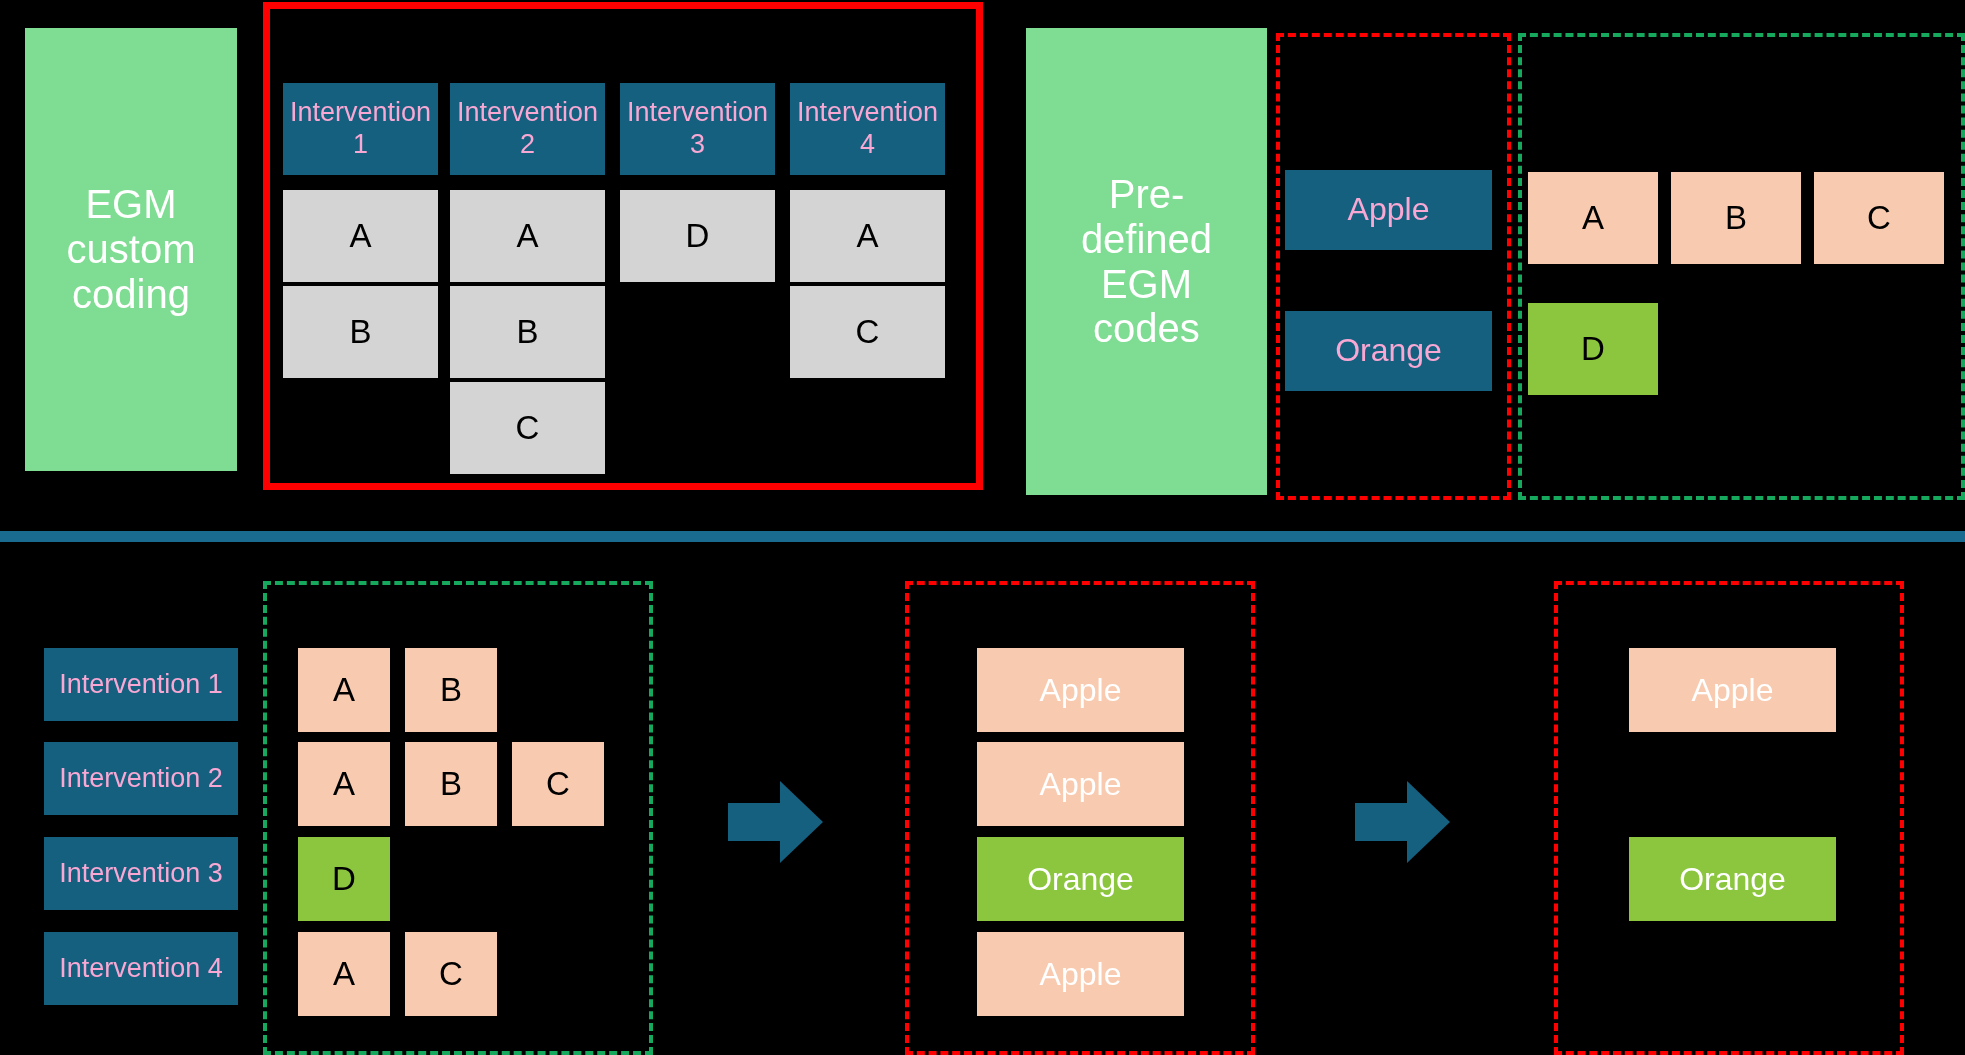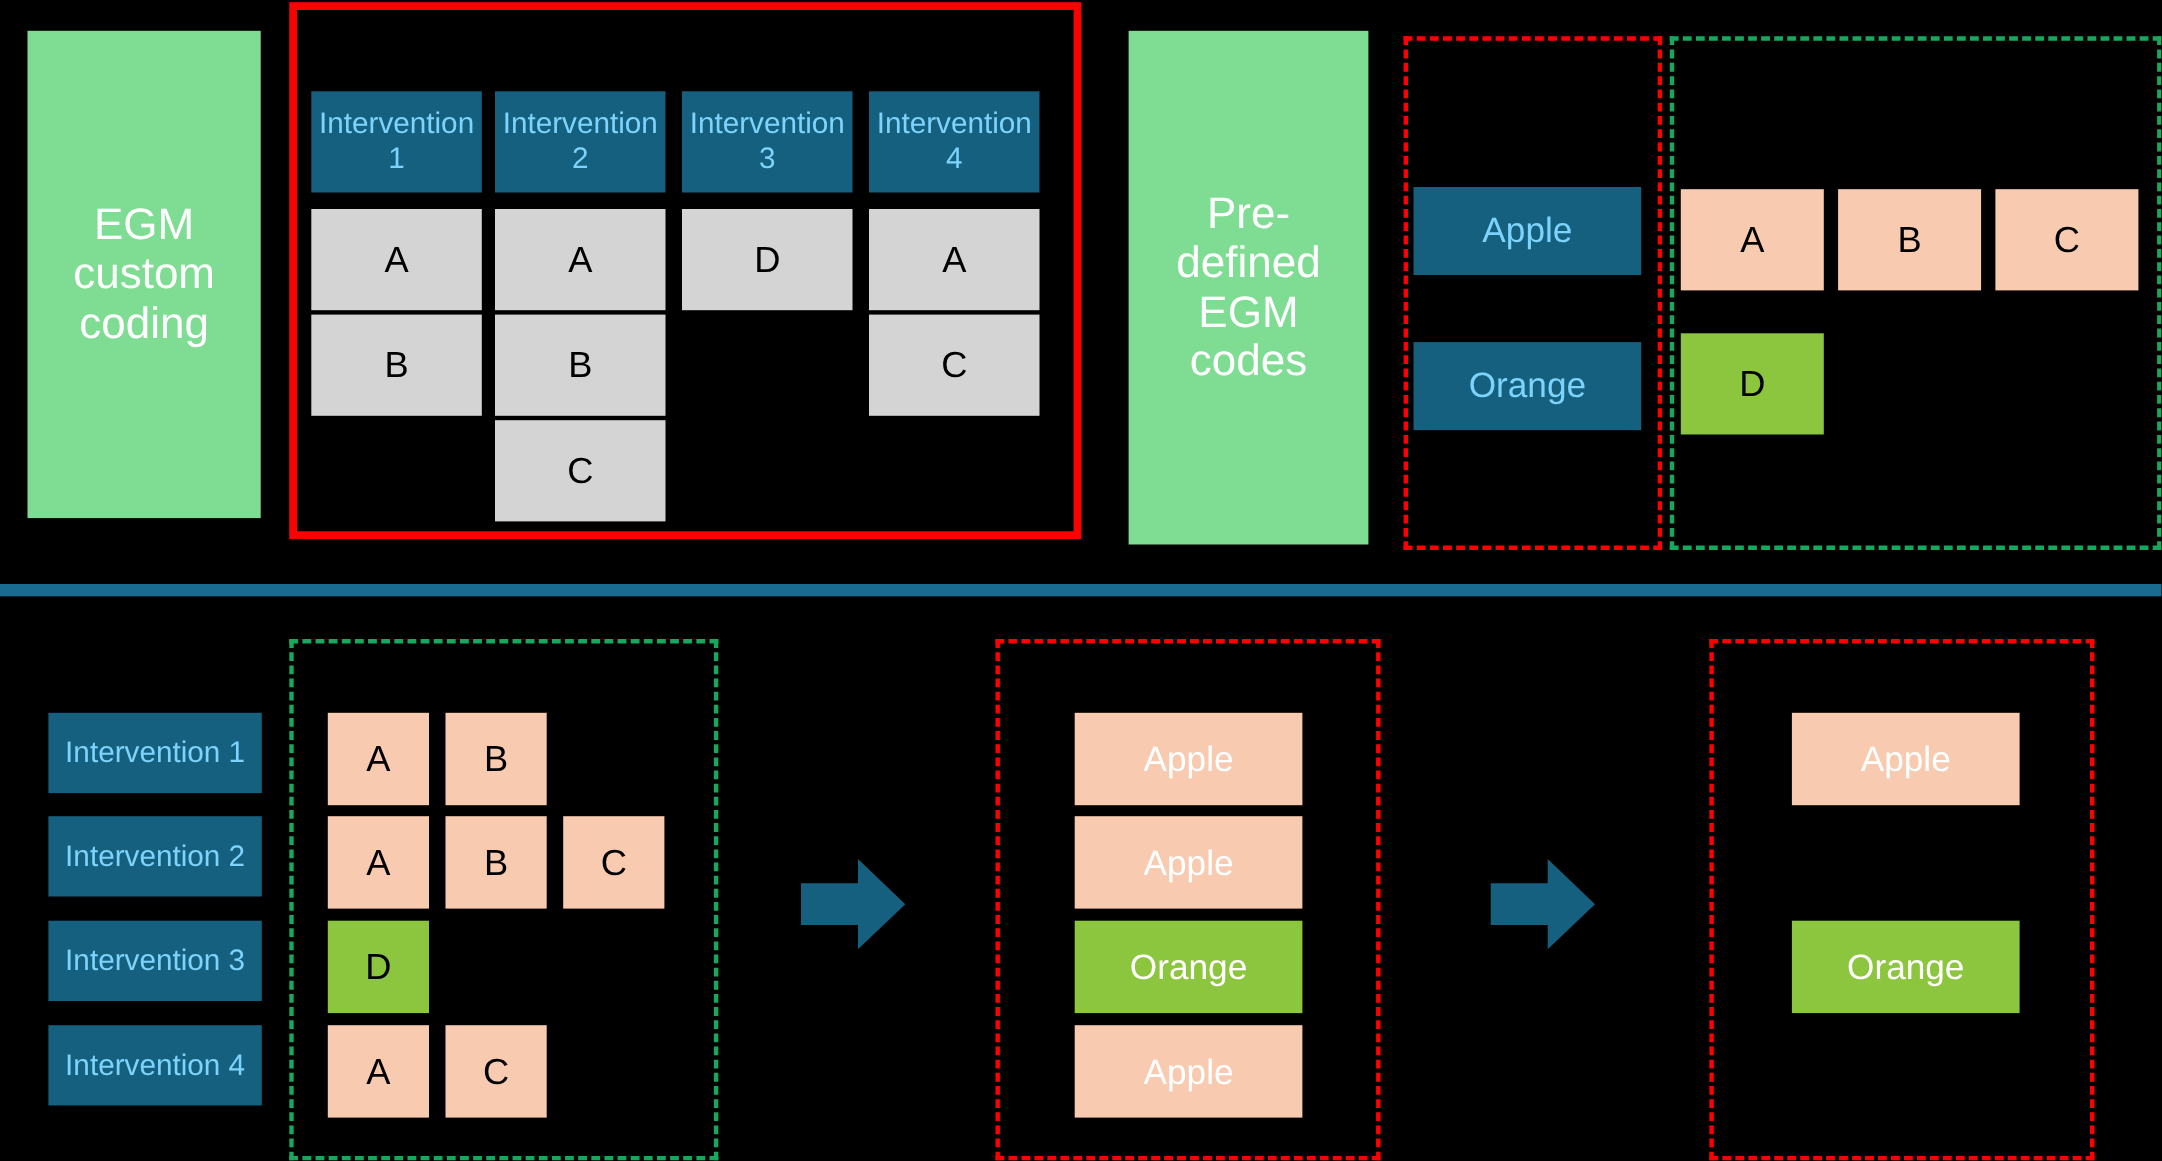--- a/index.html
+++ b/index.html
@@ -19,21 +19,21 @@
     color: #FFFFFF;
     display: flex; align-items: center; justify-content: center;
     text-align: center;
     font-size: 40px; line-height: 1.12; font-weight: 400;
     white-space: pre-line;
   }
 
   
   .blue-box {
     background: #15607F;
-    color: #7dd3fc;
+    color: #f9a8d4;
     display: flex; align-items: center; justify-content: center;
     text-align: center;
     font-size: 27px; line-height: 1.18;
     white-space: pre-line;
   }
   .blue-box.one-line { font-size: 27px; }
   .blue-box.big { font-size: 32px; }
 
   
   .grey-box {
@@ -105,21 +105,21 @@
 
   <div class="abs grey-box" style="left:450px; top:190px; width:155px; height:92px;">A</div>
   <div class="abs grey-box" style="left:450px; top:286px; width:155px; height:92px;">B</div>
   <div class="abs grey-box" style="left:450px; top:382px; width:155px; height:92px;">C</div>
 
   <div class="abs grey-box" style="left:620px; top:190px; width:155px; height:92px;">D</div>
 
   <div class="abs grey-box" style="left:790px; top:190px; width:155px; height:92px;">A</div>
   <div class="abs grey-box" style="left:790px; top:286px; width:155px; height:92px;">C</div>
 
-  <div class="abs label-panel" style="left:1026px; top:28px; width:218px; height:467px;">Pre-
+  <div class="abs label-panel" style="left:1026px; top:28px; width:241px; height:467px;">Pre-
 defined
 EGM
 codes</div>
 
   <div class="abs frame-red-dashed" style="left:1276px; top:33px; width:235px; height:467px;"></div>
 
   <div class="abs blue-box big" style="left:1285px; top:170px; width:207px; height:80px;">Apple</div>
   <div class="abs blue-box big" style="left:1285px; top:311px; width:207px; height:80px;">Orange</div>
 
   <div class="abs frame-green-dashed" style="left:1518px; top:33px; width:447px; height:467px;"></div>

